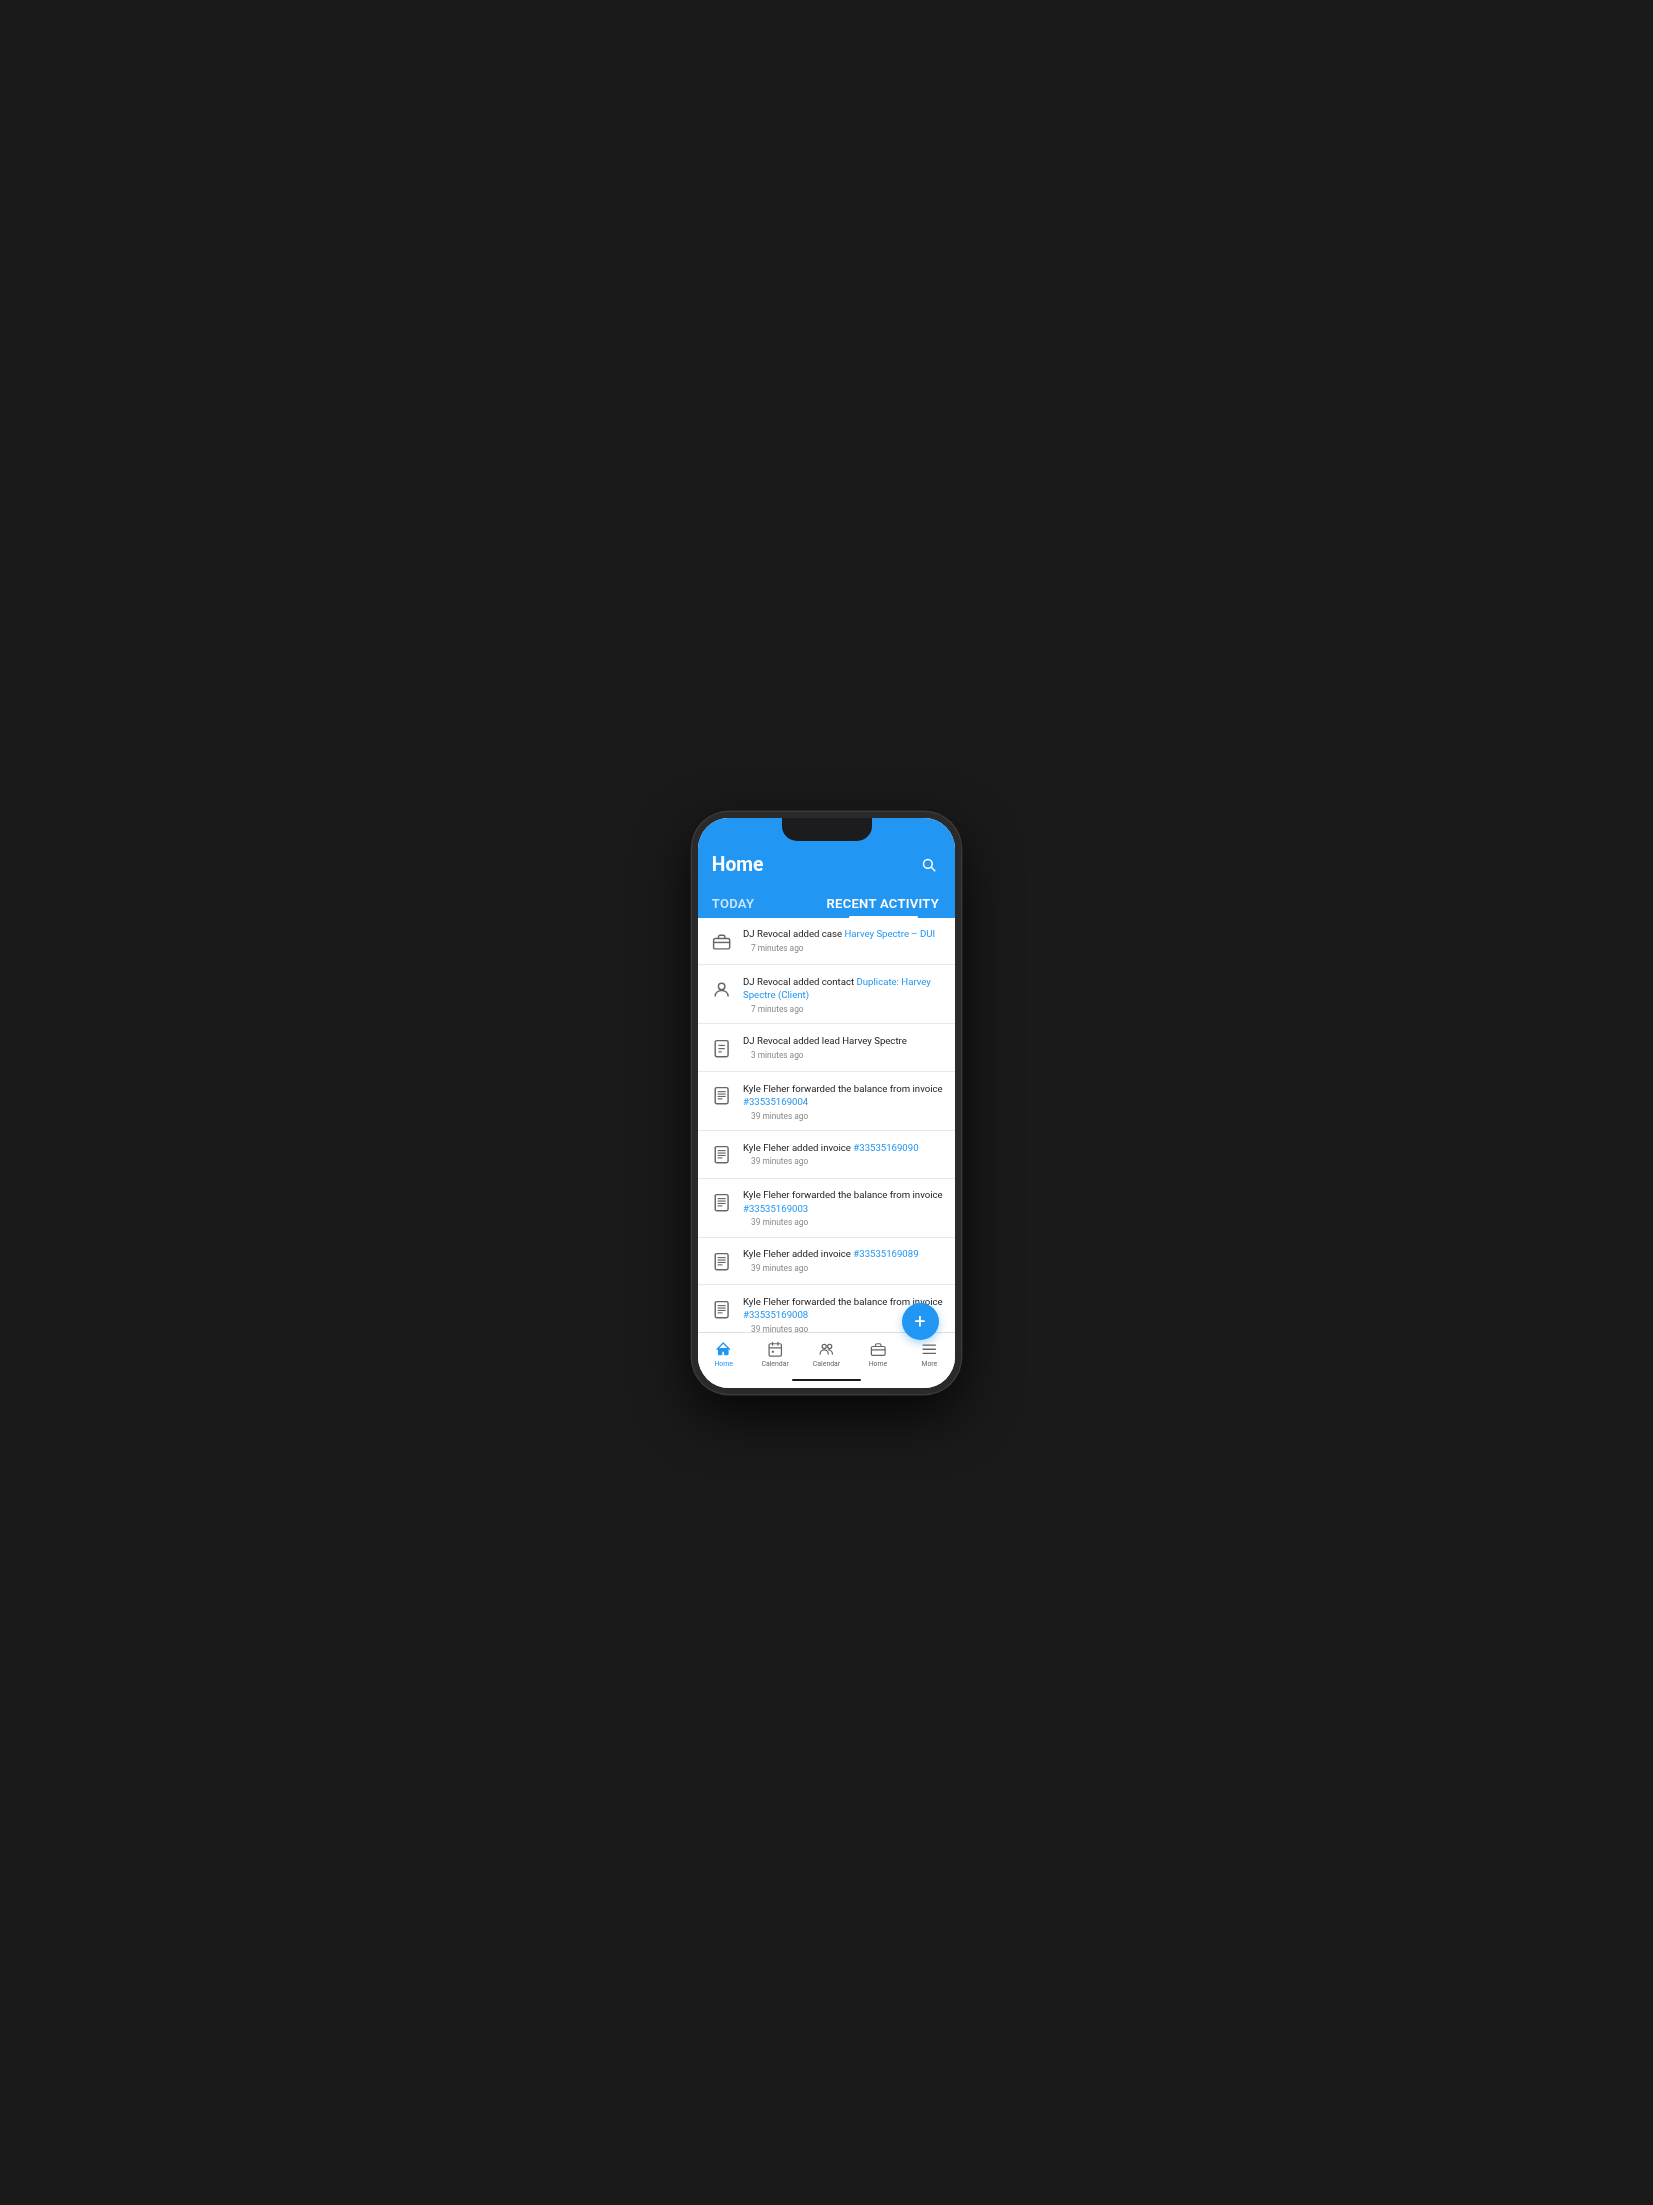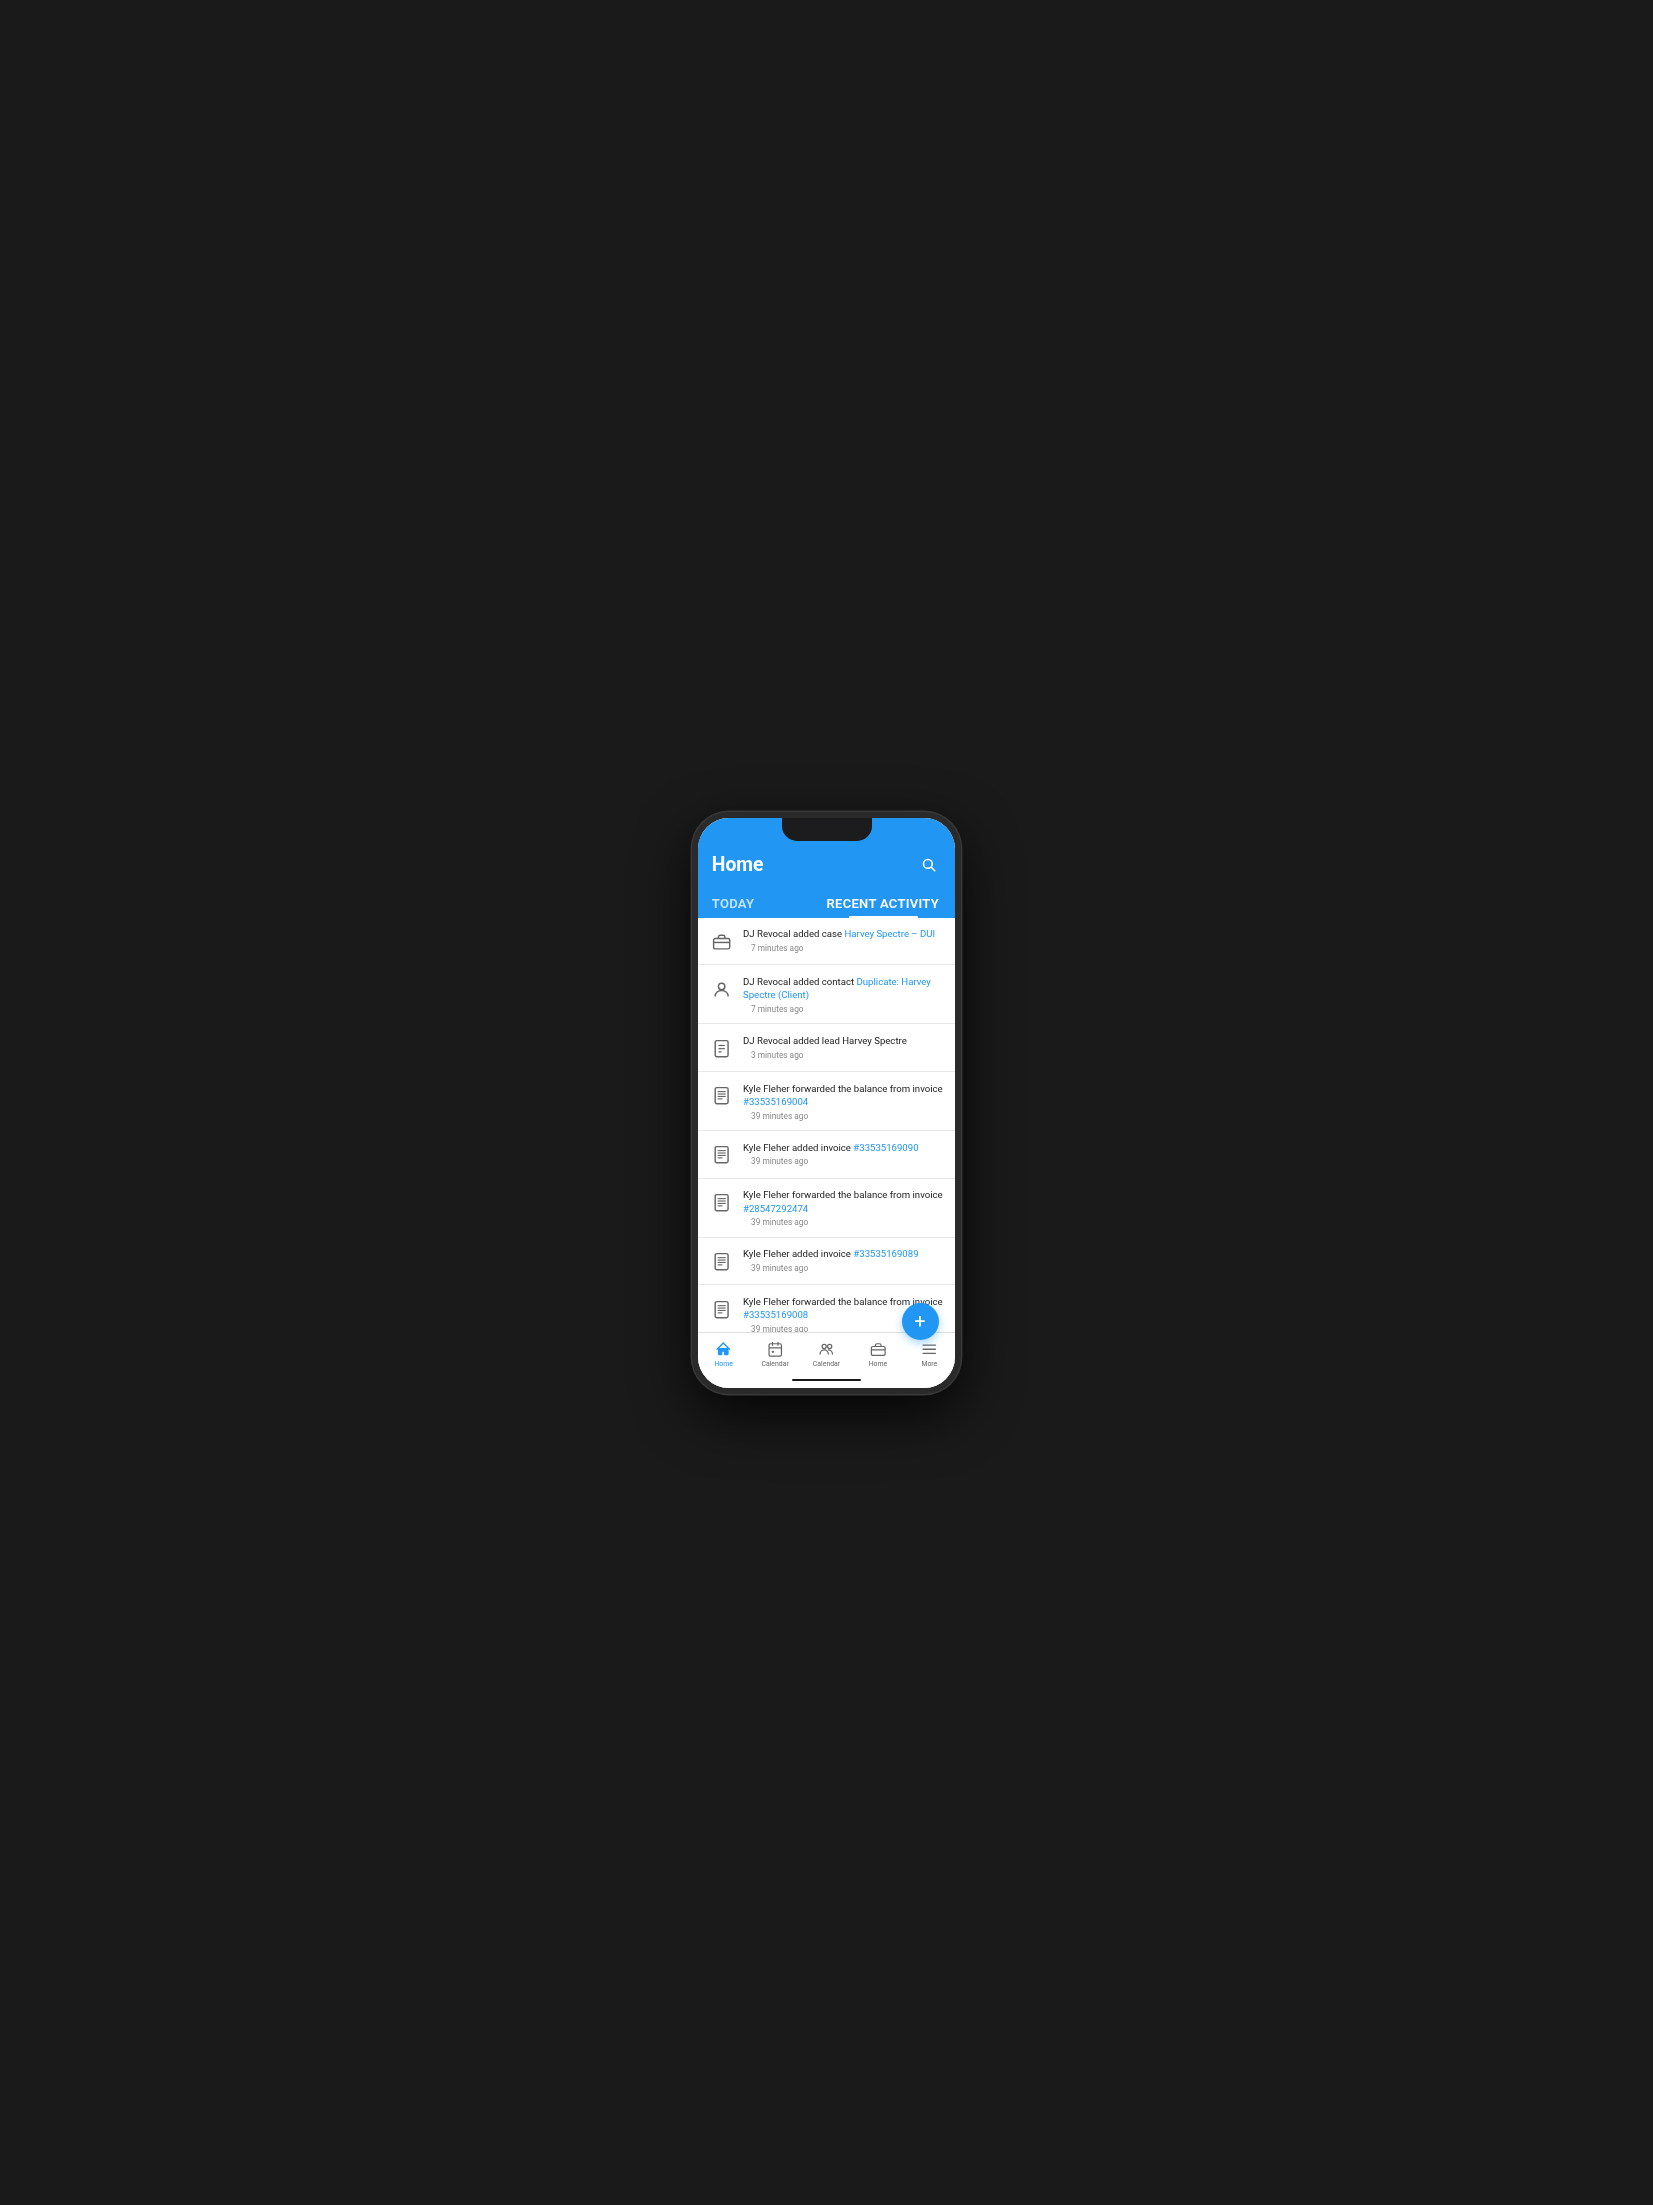--- a/index.html
+++ b/index.html
@@ -364,21 +364,21 @@
           <svg viewBox="0 0 24 24" xmlns="http://www.w3.org/2000/svg">
             <rect x="4" y="2" width="16" height="20" rx="2" fill="none" stroke="#666" stroke-width="1.8"></rect>
             <line x1="7" y1="7" x2="17" y2="7" stroke="#666" stroke-width="1.4"></line>
             <line x1="7" y1="10" x2="17" y2="10" stroke="#666" stroke-width="1.4"></line>
             <line x1="7" y1="13" x2="17" y2="13" stroke="#666" stroke-width="1.4"></line>
             <line x1="7" y1="16" x2="13" y2="16" stroke="#666" stroke-width="1.4"></line>
           </svg>
         </div>
         <div class="activity-content">
           <div class="activity-text">
-            Kyle Fleher forwarded the balance from invoice <a>#28547292474</a>
+            Kyle Fleher forwarded the balance from invoice <a>#33535169003</a>
           </div>
           <div class="activity-time">39 minutes ago</div>
         </div>
       </div>
 
       <div class="activity-item">
         <div class="activity-icon">
           <svg viewBox="0 0 24 24" xmlns="http://www.w3.org/2000/svg">
             <rect x="4" y="2" width="16" height="20" rx="2" fill="none" stroke="#666" stroke-width="1.8"></rect>
             <line x1="7" y1="7" x2="17" y2="7" stroke="#666" stroke-width="1.4"></line>

